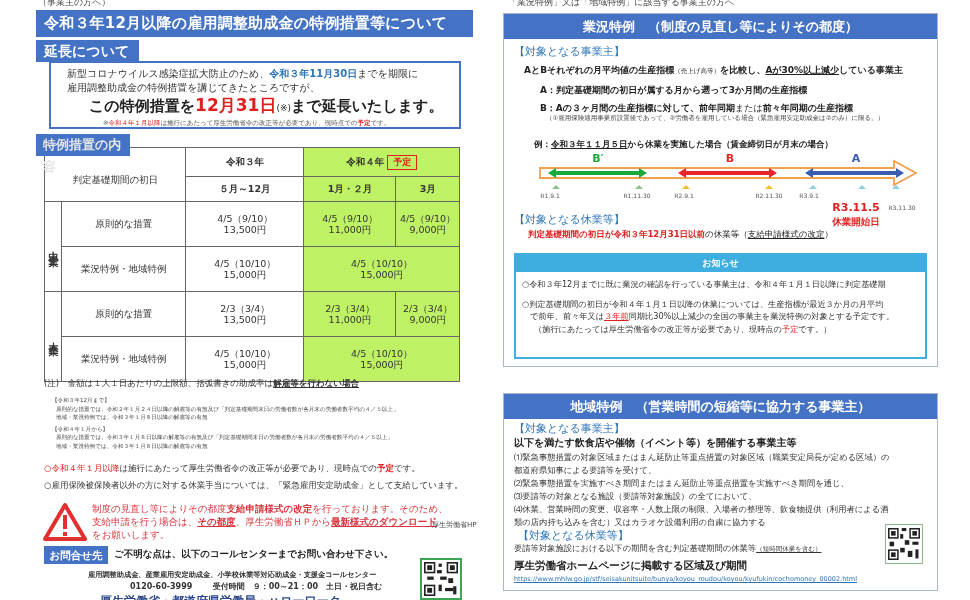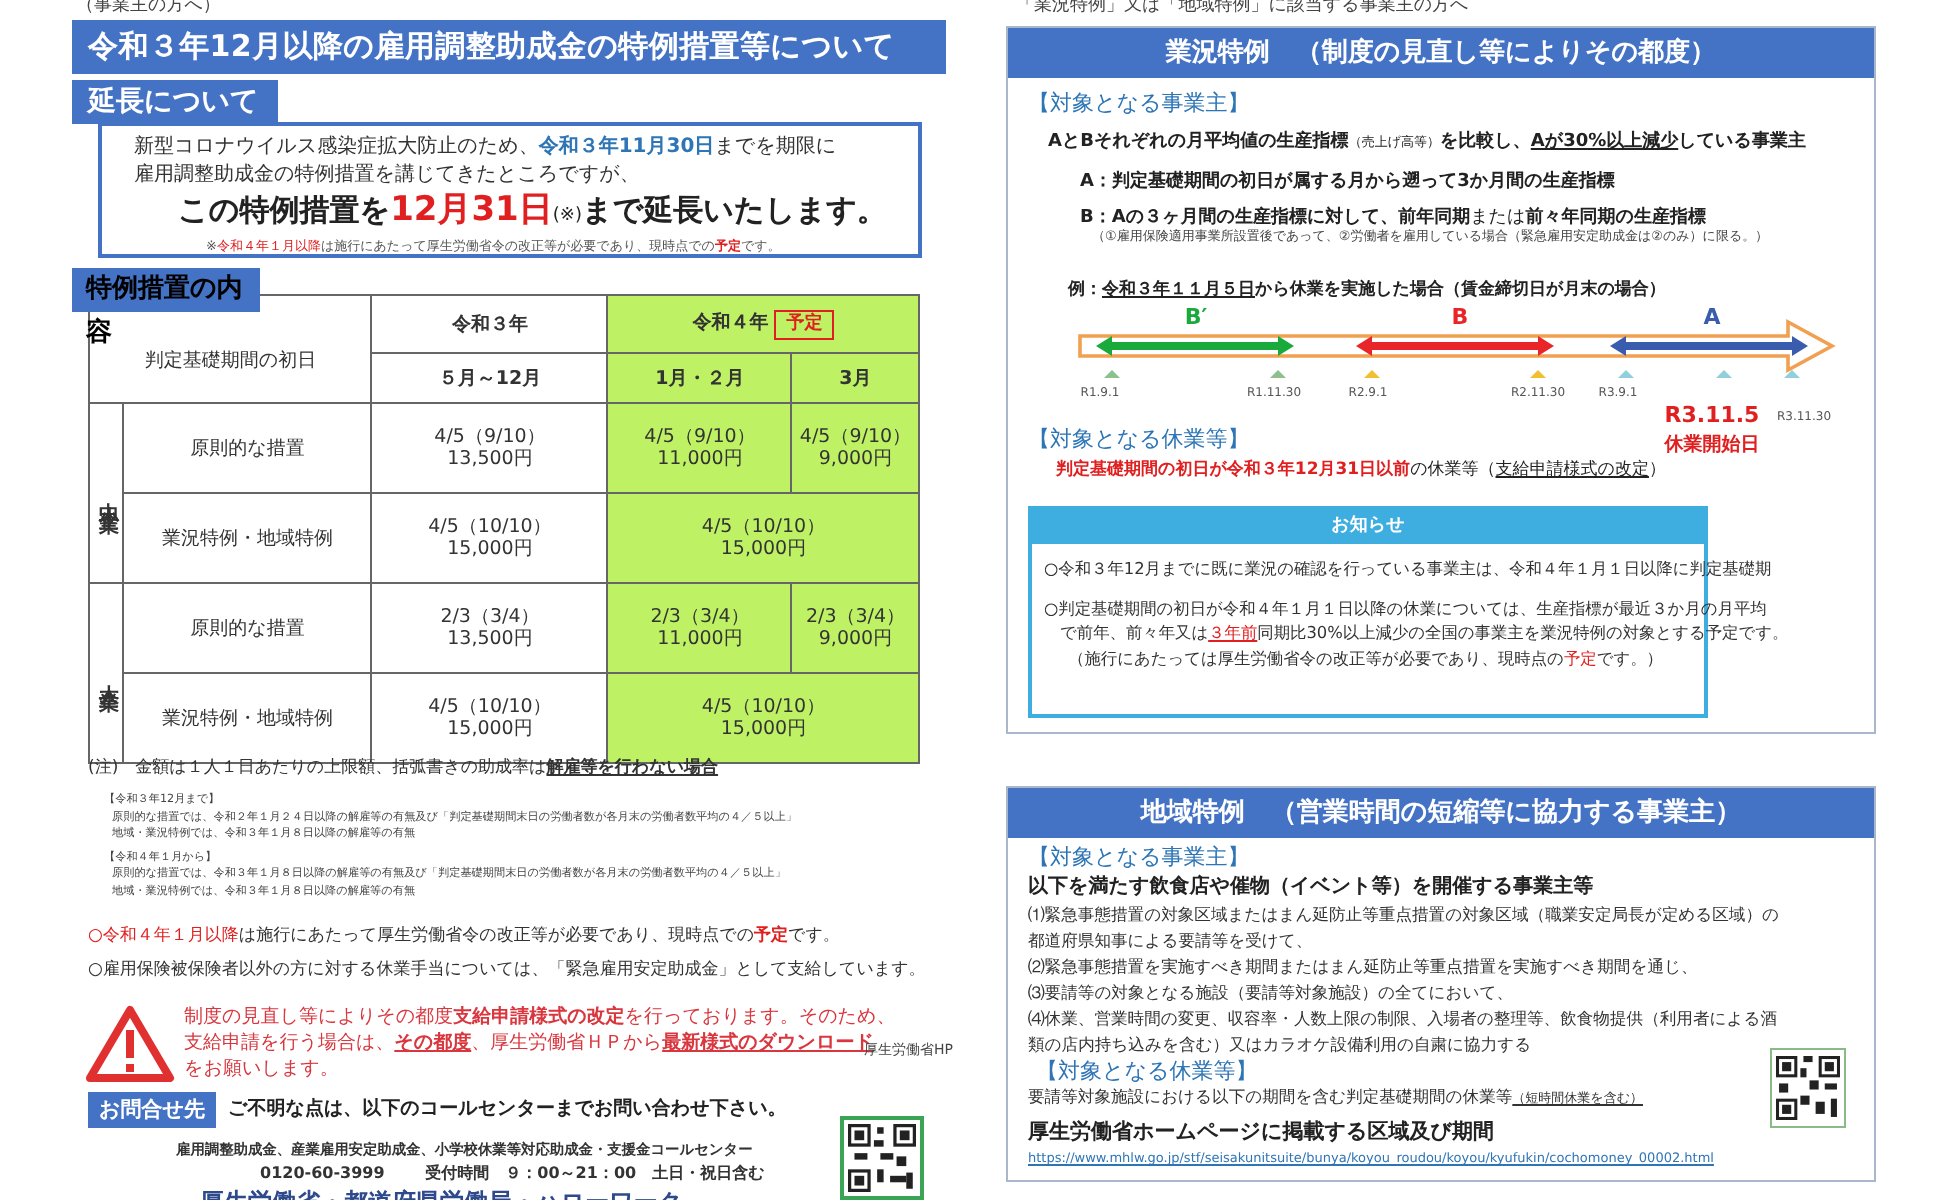--- a/index.html
+++ b/index.html
@@ -17,21 +17,21 @@
     font-size: 15px; font-weight: bold; line-height: 27px; padding-left: 8px; letter-spacing: 0.2px; white-space: nowrap; overflow: hidden; }
   #ext-tab { left: 36px; top: 40px; width: 103px; height: 22px; background: #4472c4; color: #fff;
     font-size: 14px; font-weight: bold; line-height: 22px; padding-left: 8px; z-index: 2; }
   #ext-box { left: 49px; top: 61px; width: 412px; height: 68px; border: 2px solid #4472c4; background: #fff; padding: 4px 10px 0 16px; }
   #ext-box .line { font-size: 10px; line-height: 14px; color: #333; white-space: nowrap; }
   #ext-big { font-size: 15px; font-weight: bold; line-height: 20px; padding-left: 22px; white-space: nowrap; }
   #ext-big .red { font-size: 17px; }
   #ext-big .sm { font-size: 9px; font-weight: normal; }
   #ext-note { font-size: 6.5px; color: #555; padding-left: 36px; line-height: 10px; white-space: nowrap; }
 
-  #cont-tab { left: 36px; top: 134px; width: 94px; height: 22px; background: #4472c4; color: #000000;
+  #cont-tab { left: 36px; top: 134px; width: 94px; height: 22px; background: #4472c4; color: #e5e5e5;
     font-size: 13px; font-weight: bold; line-height: 22px; padding-left: 7px; z-index: 2; }
   #measure-table { left: 44px; top: 147px; width: 416px; border-collapse: collapse; font-size: 9.5px; color: #333; }
   #measure-table td, #measure-table th { border: 1px solid #666; text-align: center; vertical-align: middle; font-weight: normal; }
   #measure-table .shade { background: #bef264; }
   #measure-table .hdr { font-weight: bold; }
   #measure-table .vt { writing-mode: vertical-rl; font-weight: bold; font-size: 10px; letter-spacing: 2px; width: 17px; }
   .yotei { display: inline-block; border: 1px solid #e02020; color: #e02020; font-weight: bold; padding: 0 5px; margin-left: 3px; font-size: 9px; line-height: 13px; }
   .cell-val { line-height: 11px; }
 
   #note-line { left: 44px; top: 378px; font-size: 8.5px; color: #333; white-space: nowrap; }
@@ -65,21 +65,21 @@
   #g-a { left: 36px; top: 70px; font-size: 9px; font-weight: bold; white-space: nowrap; }
   #g-b { left: 36px; top: 88px; font-size: 9px; font-weight: bold; white-space: nowrap; }
   #g-b .n { font-weight: normal; }
   #g-b-sub { left: 42px; top: 100px; font-size: 6.5px; color: #444; white-space: nowrap; }
   #g-ex { left: 30px; top: 125px; font-size: 8.5px; font-weight: bold; white-space: nowrap; }
   #timeline { left: 0px; top: 135px; width: 435px; height: 80px; }
   #g-target2-title { left: 10px; top: 198px; }
   #g-target2-text { left: 24px; top: 215px; font-size: 8.5px; white-space: nowrap; }
   #g-target2-text .r { color: #e02020; font-weight: bold; }
 
-  #notice-box { left: 10px; top: 239px; width: 340px; height: 106px; border: 2px solid #3eaee0; }
+  #notice-box { left: 10px; top: 239px; width: 413px; height: 106px; border: 2px solid #3eaee0; }
   #notice-head { height: 17px; background: #3eaee0; color: #fff; font-size: 9px; font-weight: bold; text-align: center; line-height: 17px; }
   #notice-body { padding: 6px 5px 0 6px; font-size: 8.2px; line-height: 12.5px; color: #333; }
   #notice-body p { margin-bottom: 7px; white-space: nowrap; }
   #notice-body .ind { padding-left: 8px; }
   #notice-body .ind2 { padding-left: 12px; }
   #notice-body .ru { color: #e02020; text-decoration: underline; }
   #notice-body .r { color: #e02020; }
 
   #chiiki-panel { left: 503px; top: 393px; width: 435px; height: 198px; border: 1px solid #aab6cc; background: #fff; }
   #c-target-title { left: 10px; top: 27px; }

